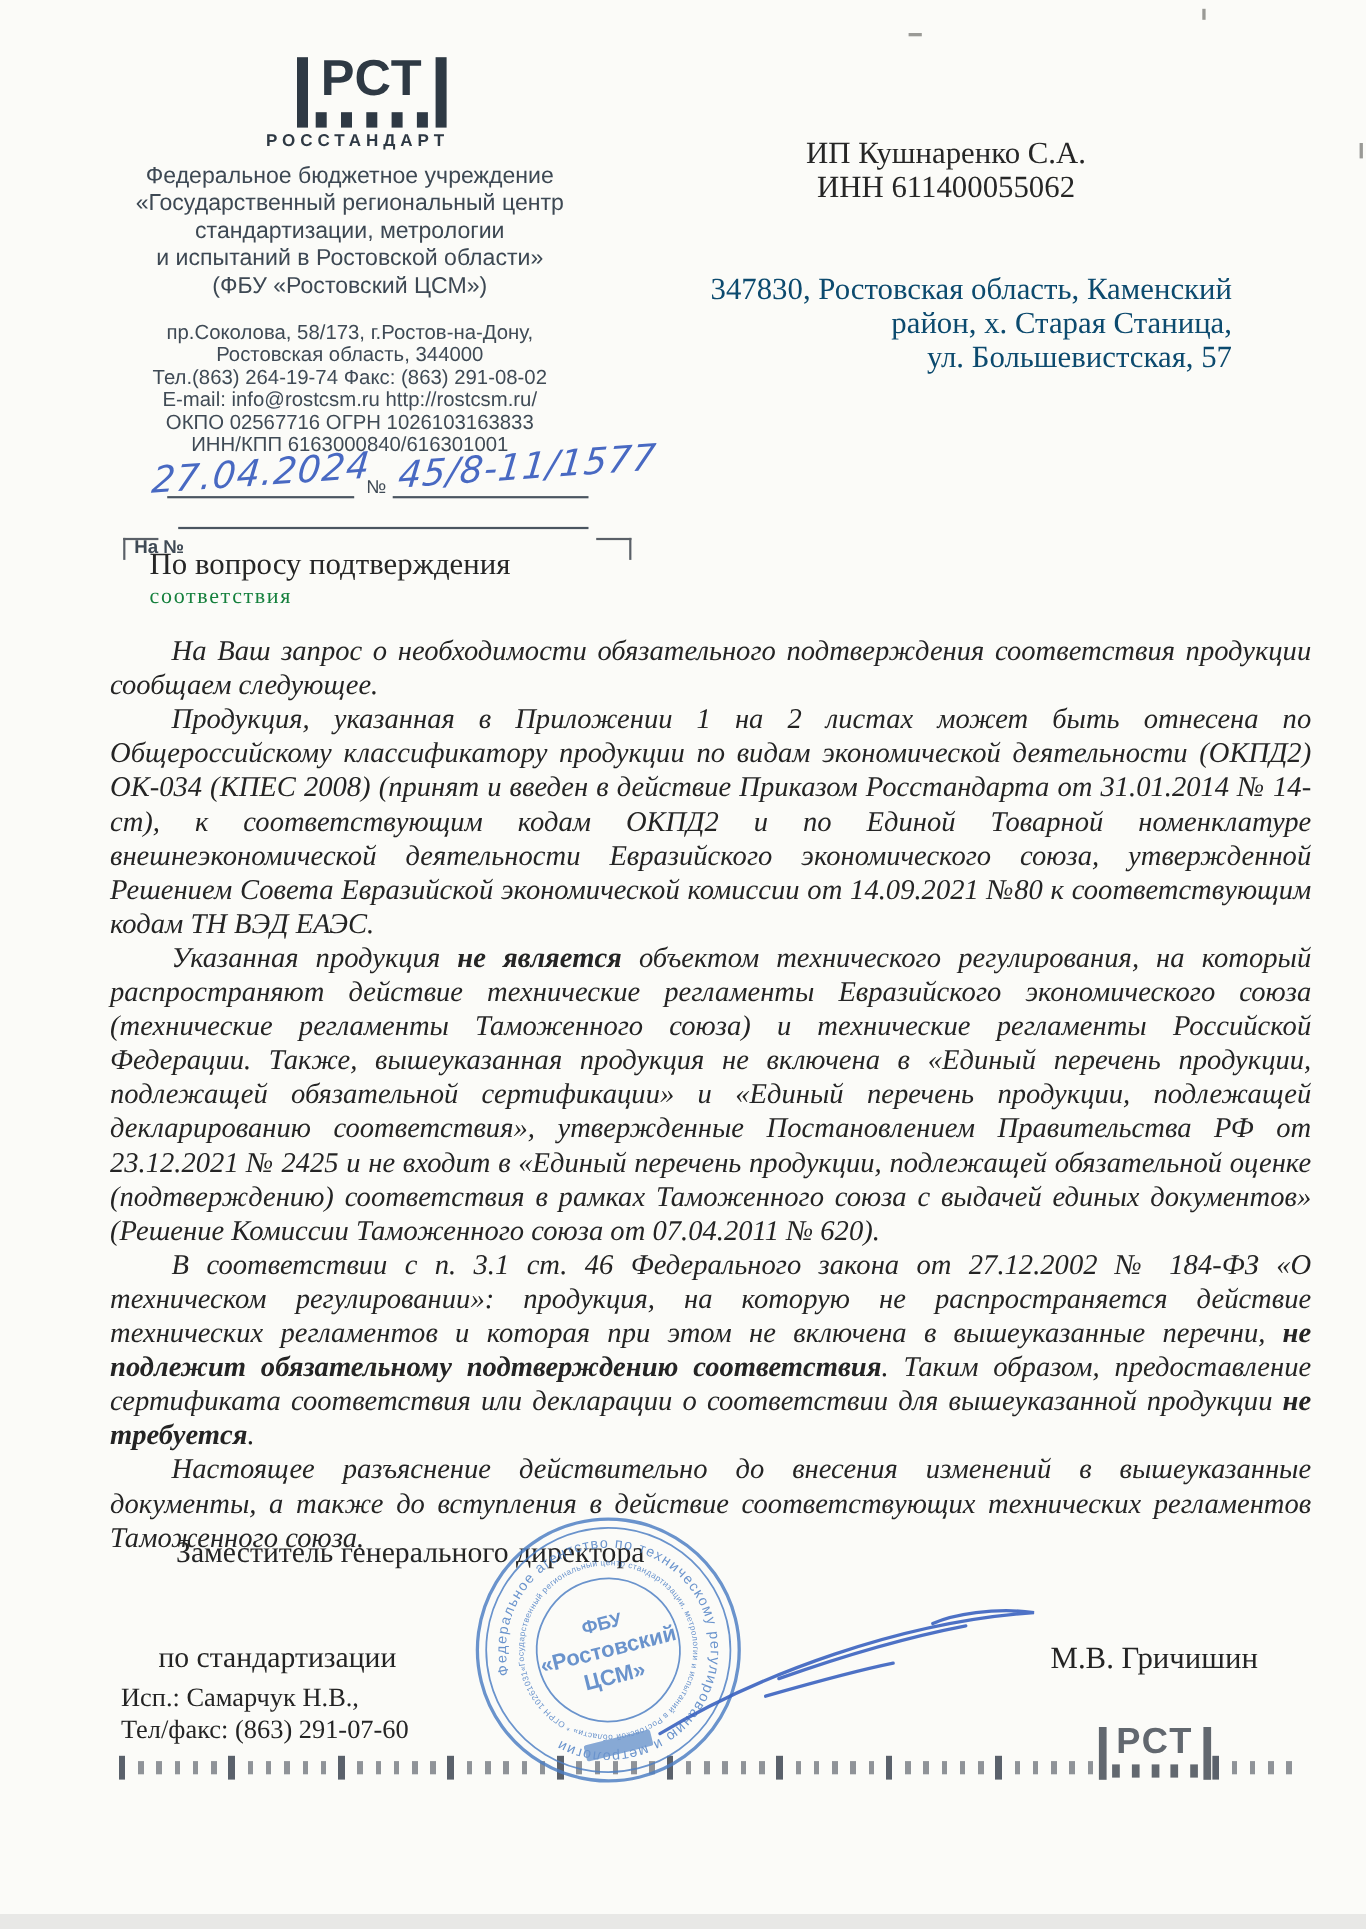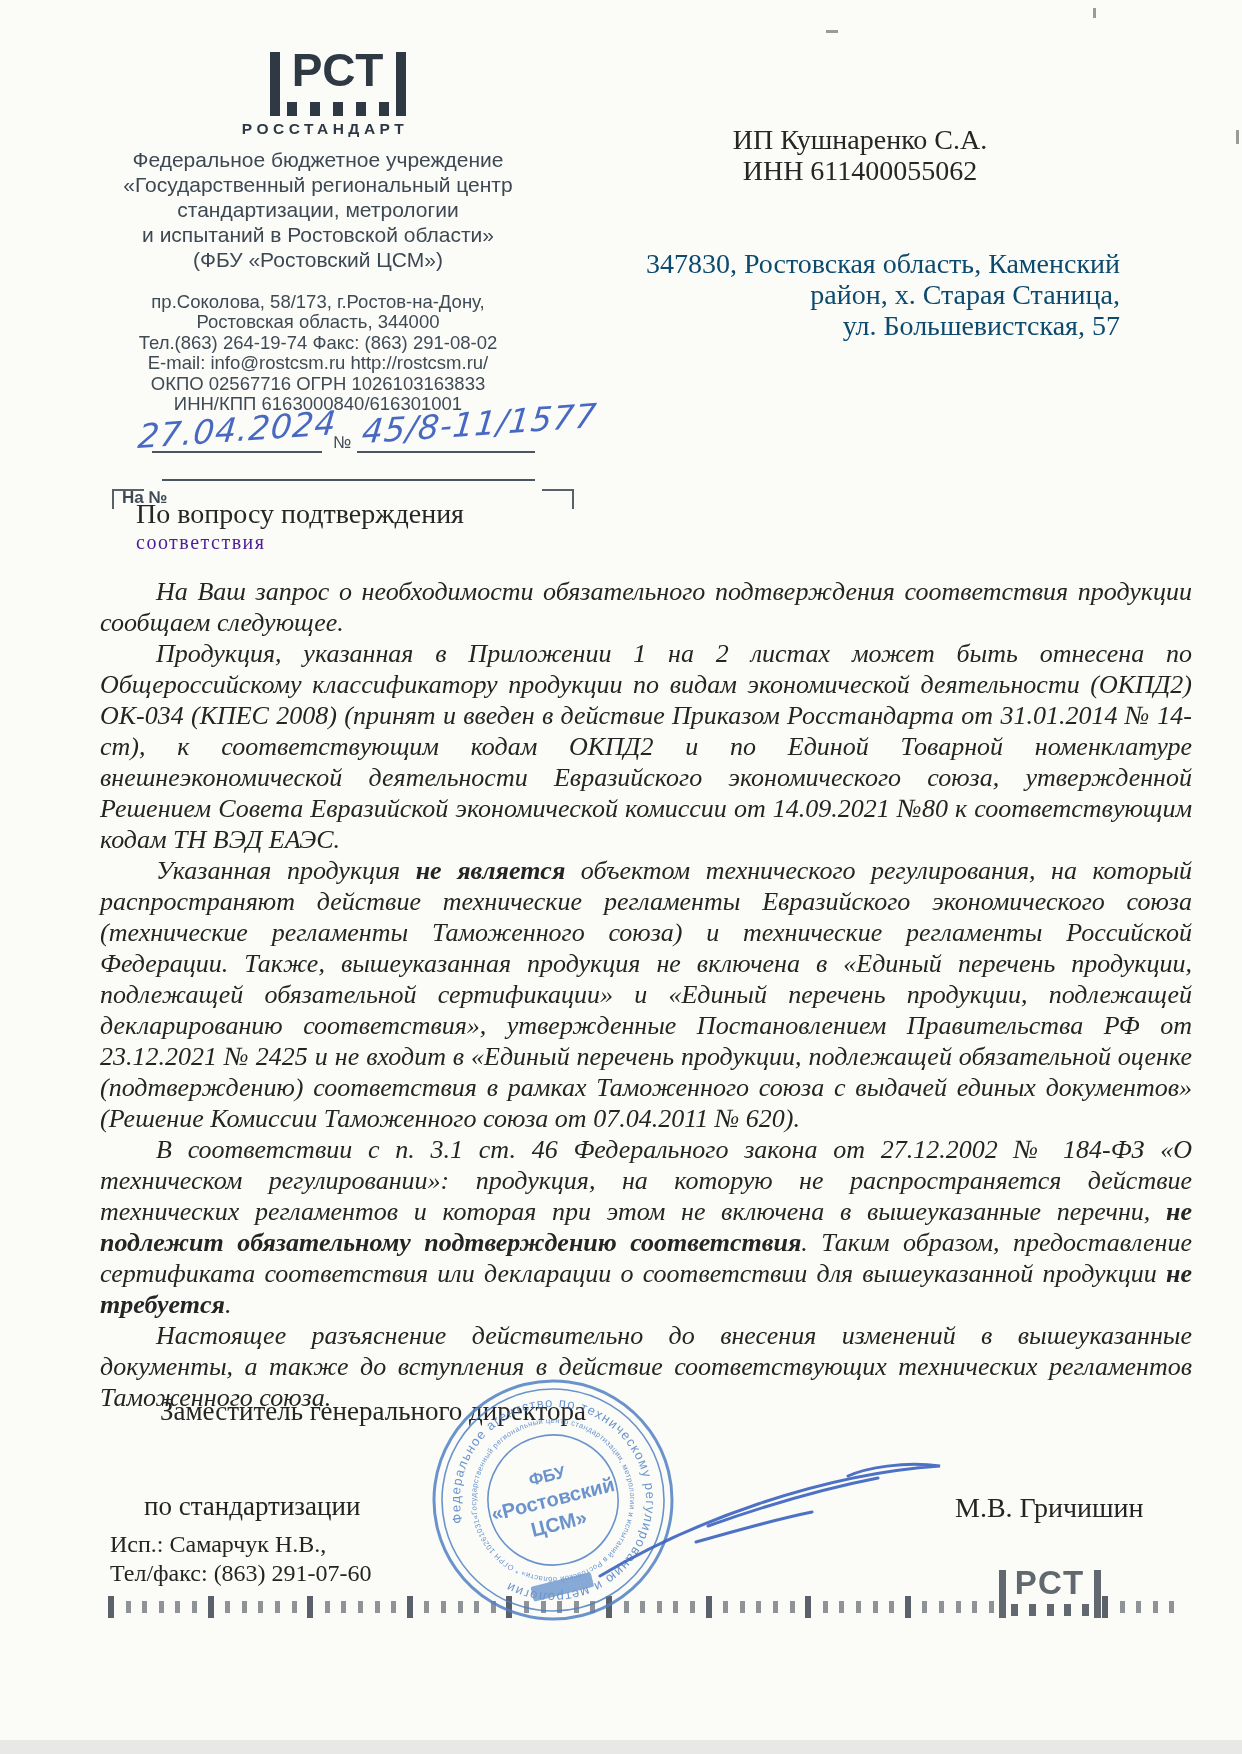--- a/index.html
+++ b/index.html
@@ -32,21 +32,21 @@
   .lbl{font-size:17px;color:#3f4a55;}
 
   
   .bracket{width:30px;height:18px;}
   .bracket.left{border-top:2px solid #5a6068;border-left:2px solid #5a6068;}
   .bracket.right{border-top:2px solid #5a6068;border-right:2px solid #5a6068;}
 
   
   .serif{font-family:Liberation Serif, serif;}
   .subject1{left:136px;top:498px;font-size:28px;color:#262626;}
-  .subject2{left:136px;top:531px;font-size:20px;letter-spacing:1.5px;color:#4c1d95;}
+  .subject2{left:136px;top:531px;font-size:20px;letter-spacing:1.5px;color:#15803d;}
   .recipient{left:610px;top:124px;width:500px;text-align:center;font-size:28px;line-height:31px;color:#262626;}
   .address{left:600px;top:248px;width:520px;text-align:right;font-size:28px;line-height:31px;color:#0c4a6e;}
 
   .bodytext{left:100px;top:576px;width:1092px;color:#242424;}
   .bodytext p{margin:0;font-family:"Liberation Serif",serif;font-size:26px;line-height:31px;
               text-align:justify;text-indent:56px;font-style:italic;}
   .bodytext p span.b{font-weight:bold;}
 
   .sigline1{left:160px;top:1396px;font-size:27px;color:#242424;}
   .sigline2{left:144px;top:1491px;font-size:27px;color:#242424;}

